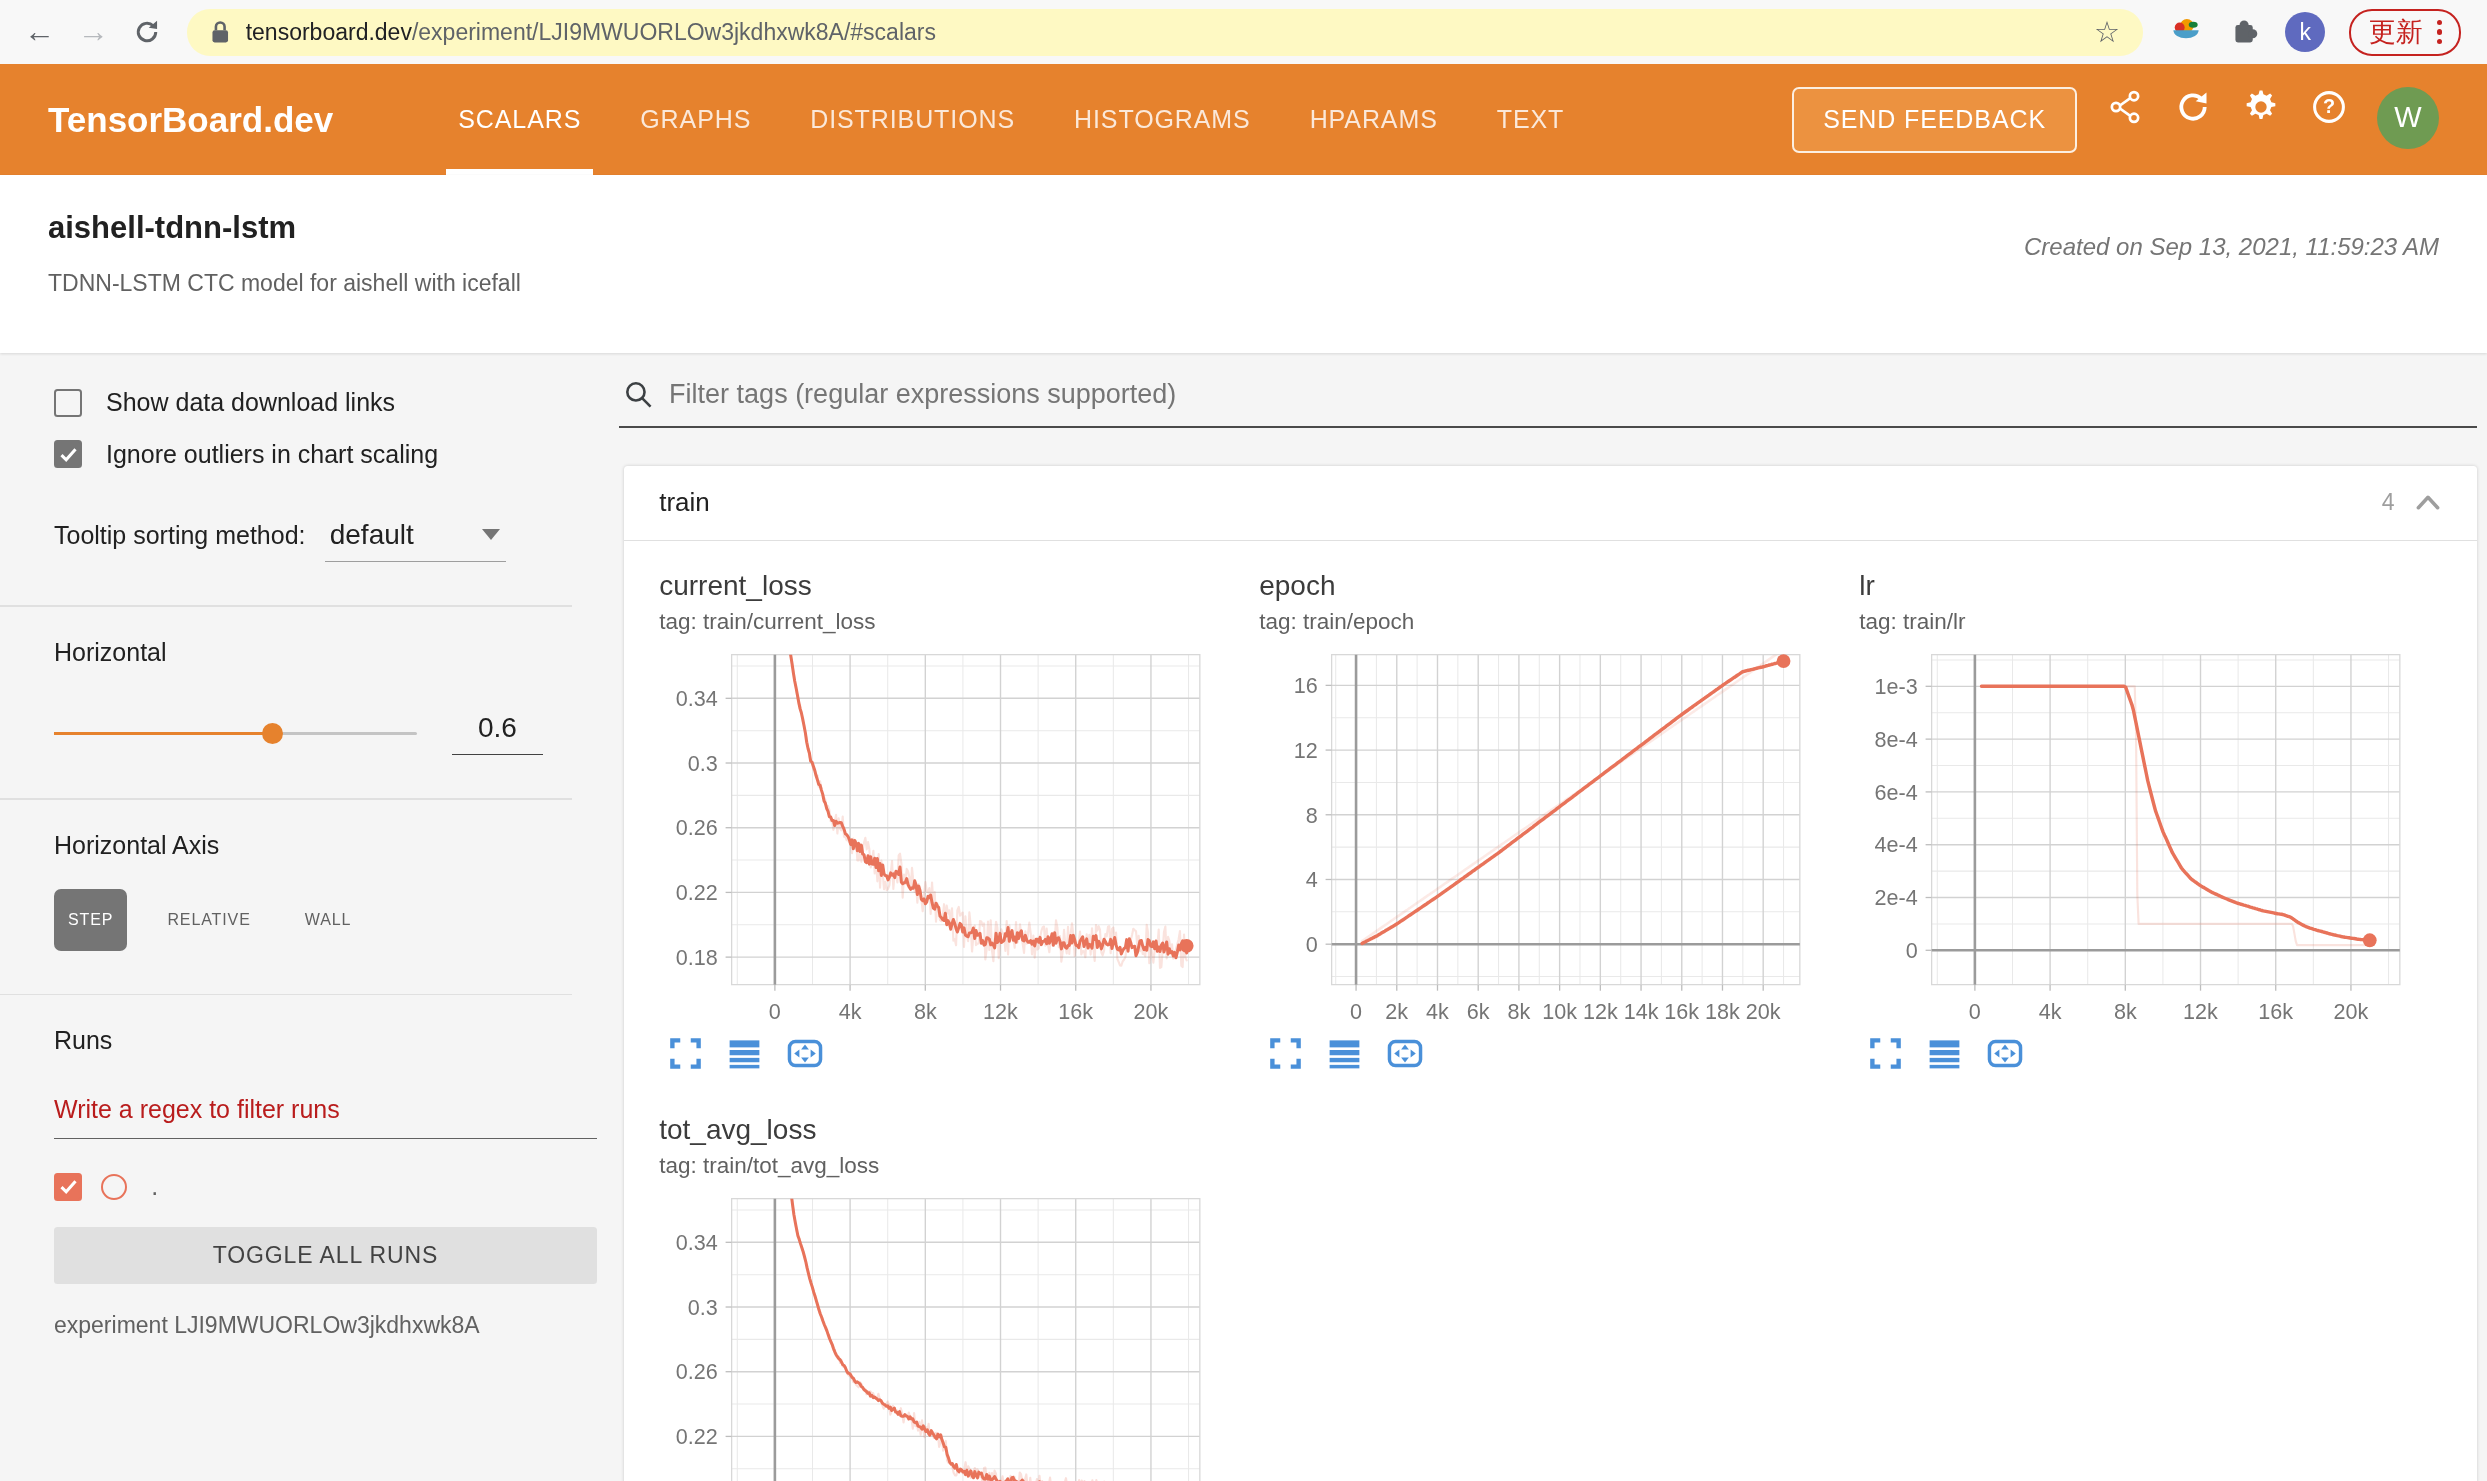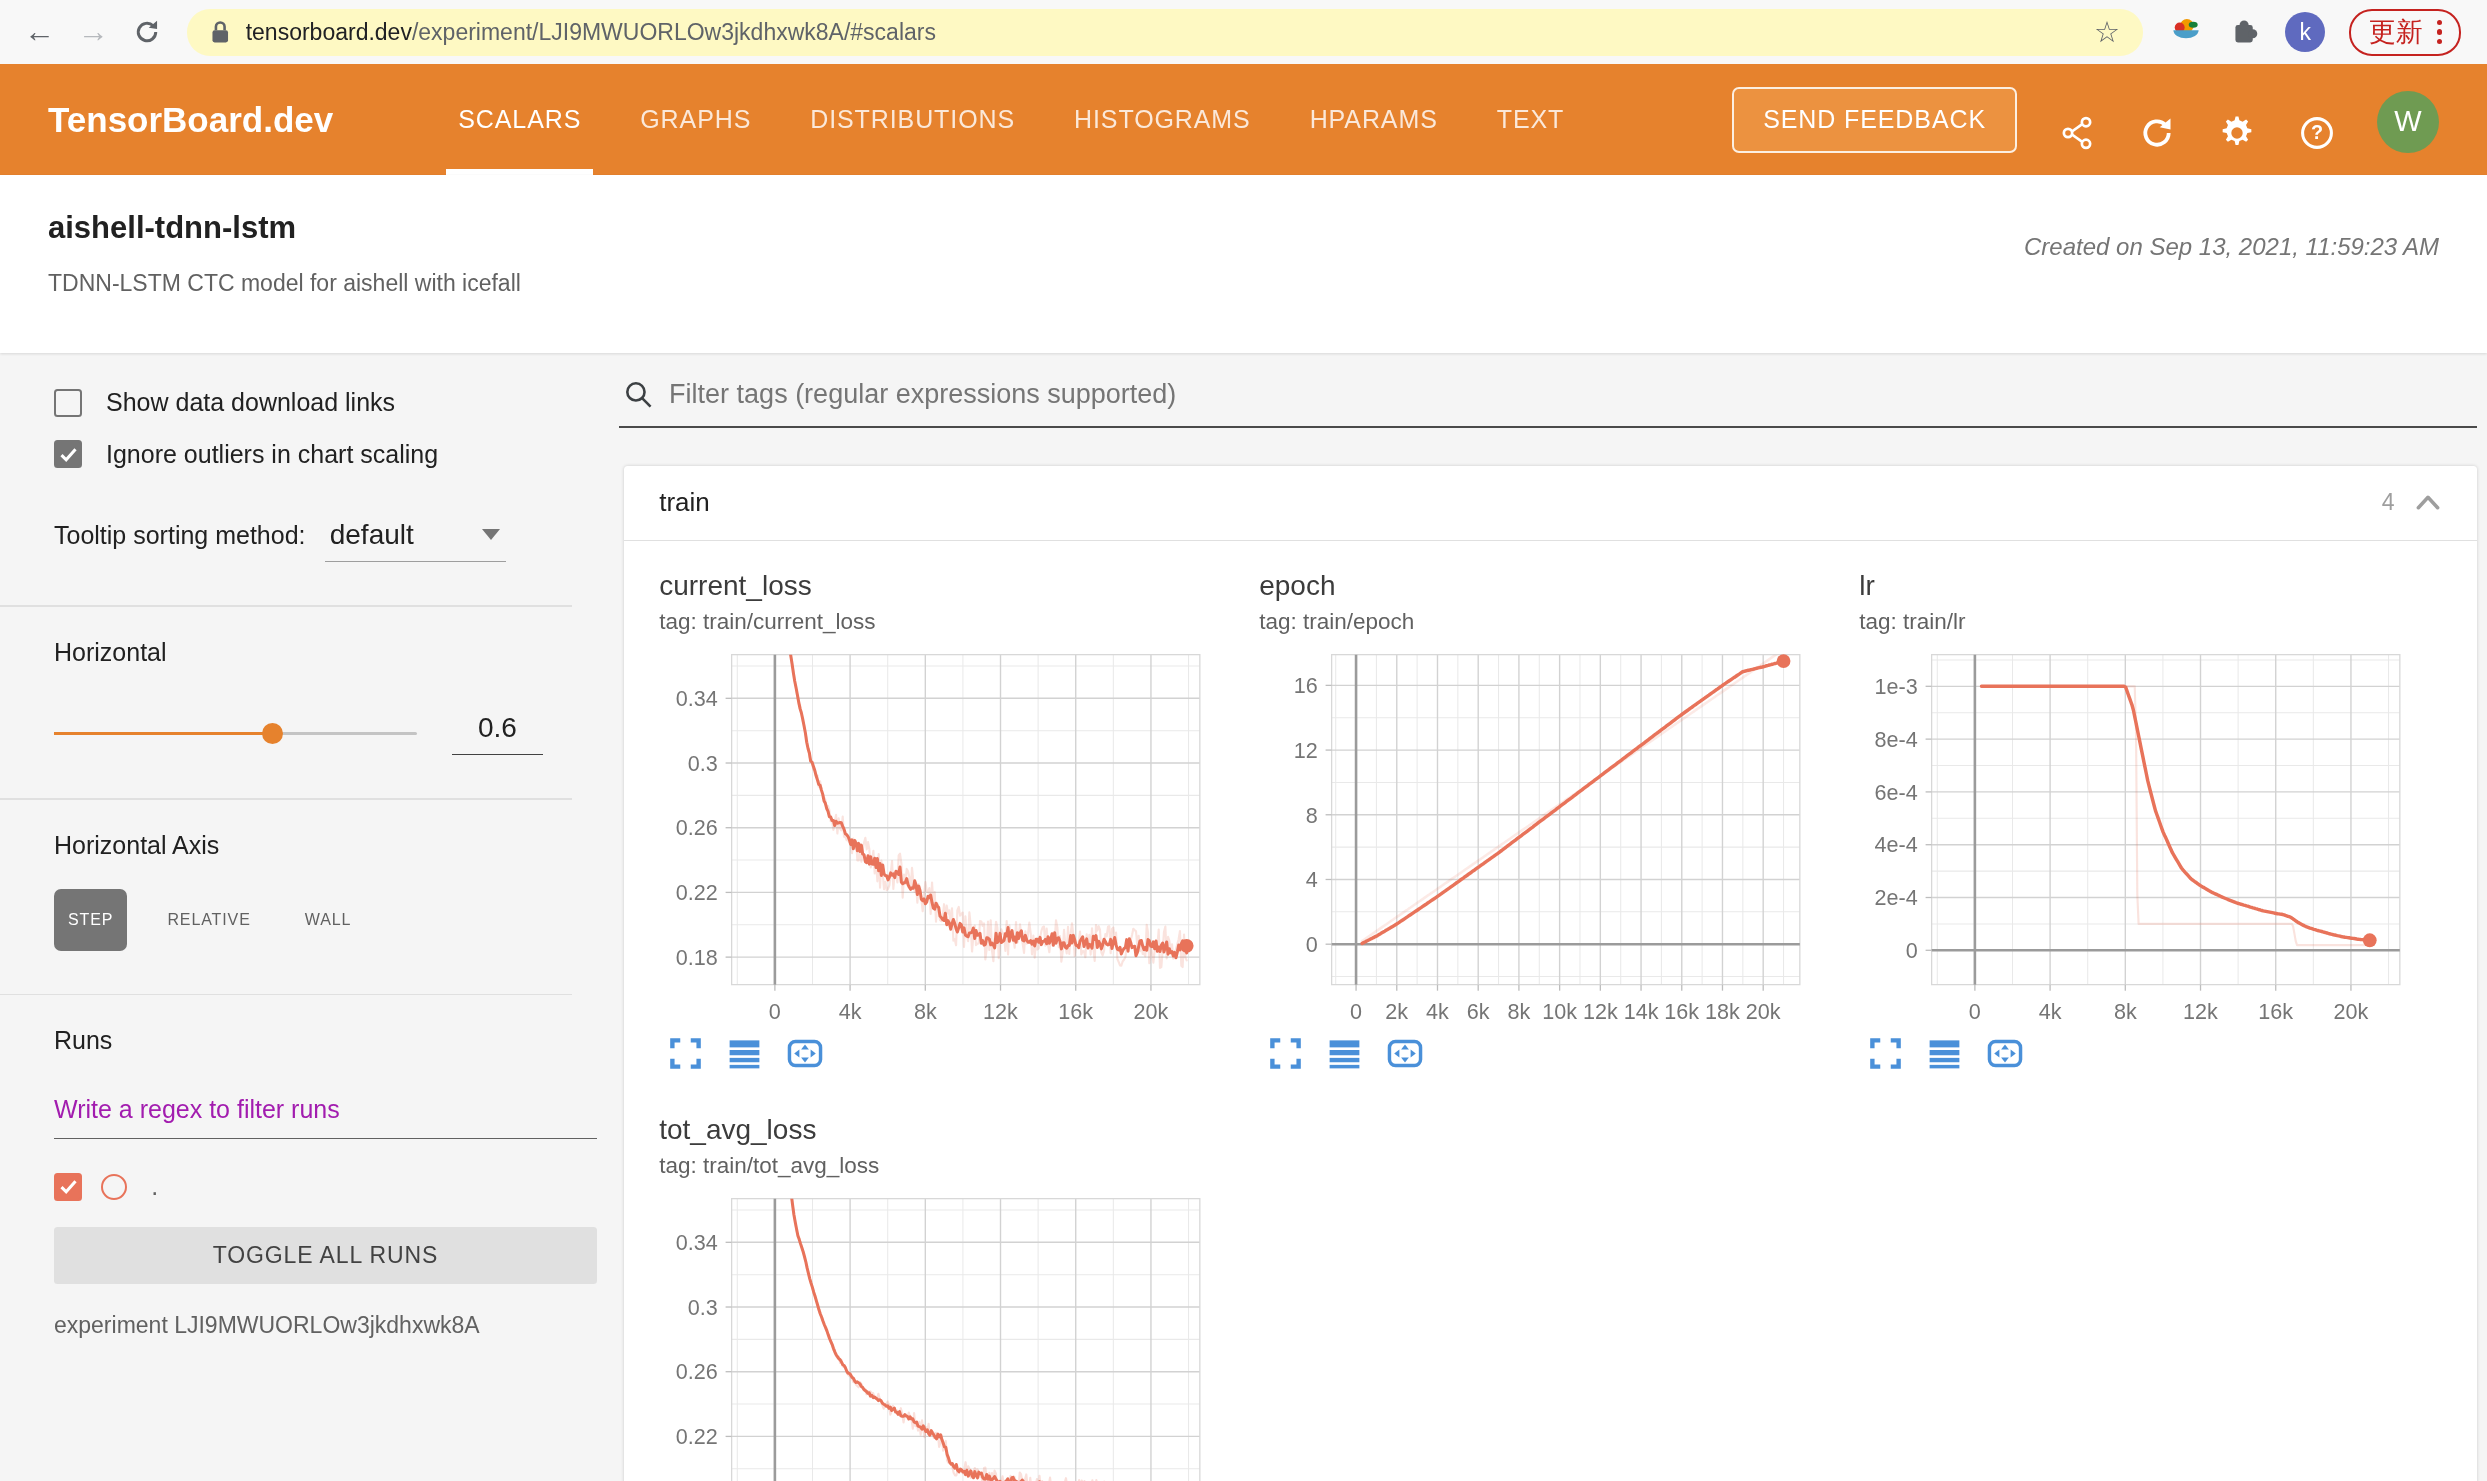--- a/index.html
+++ b/index.html
@@ -29,21 +29,21 @@
   
   .tb-header { height:111px; background:#e6822d; display:flex; align-items:center;
     padding:0 48px; color:#fff; }
   .brand { font-size:35px; font-weight:bold; }
   .tb-nav { display:flex; gap:59px; margin-left:125px; align-self:stretch; align-items:center; }
   .tb-tab { font-size:25px; letter-spacing:0.9px; color:rgba(255,255,255,.82); height:100%;
     display:flex; align-items:center; position:relative; cursor:pointer; }
   .tb-tab.active { color:#fff; }
   .tb-tab.active::after { content:""; position:absolute; left:-12px; right:-12px; bottom:0;
     height:6px; background:#fff; }
-  .tb-right { margin-left:auto; display:flex; align-items:flex-end; gap:40px; }
+  .tb-right { margin-left:auto; display:flex; align-items:flex-start; gap:28px; }
   .feedback-btn { height:66px; border:2.6px solid rgba(255,255,255,.85); background:#ec9240;
     color:#fff; border-radius:7px; font-size:25px; letter-spacing:0.9px; padding:0 29px;
     display:flex; align-items:center; }
   .hdr-icon { width:40px; height:40px; display:flex; align-items:center; justify-content:center; }
   .avatar-w { width:62px; height:62px; border-radius:50%; background:#6f9b52; color:#fff;
     font-size:29px; display:flex; align-items:center; justify-content:center; }
 
   
   .exp-bar { background:#fff; padding:35px 48px 56px; position:relative;
     box-shadow:0 0.9px 2.6px rgba(0,0,0,.12); }
@@ -77,21 +77,21 @@
   .slider { position:relative; width:363px; height:3.5px; background:#c4c4c4; border-radius:1.7px; }
   .slider .fill { position:absolute; left:0; top:0; height:3.5px; width:218px; background:#e6822d; }
   .slider .thumb { position:absolute; left:208px; top:-8.6px; width:21px; height:21px;
     border-radius:50%; background:#e6822d; }
   .slider-value { font-size:28px; color:#212121; border-bottom:1.7px solid #424242;
     padding:0 26px 10.4px; }
   .axis-row { display:flex; align-items:center; gap:26px; margin-top:29px; }
   .axis-btn { font-size:16px; letter-spacing:0.9px; color:#616161; padding:0 14px; height:62px;
     display:flex; align-items:center; border-radius:7px; }
   .axis-btn.active { background:#757575; color:#fff; }
-  .regex-input { margin-top:40px; font-size:25px; color:#a21caf; border-bottom:1.7px solid #616161;
+  .regex-input { margin-top:40px; font-size:25px; color:#b91c1c; border-bottom:1.7px solid #616161;
     padding-bottom:14px; width:543px; }
   .run-row { display:flex; align-items:center; gap:19px; margin-top:33px; }
   .run-circle { width:26px; height:26px; border:2.6px solid #e8735a; border-radius:50%; }
   .run-name { font-size:25px; color:#616161; margin-left:5.2px; }
   .toggle-btn { margin-top:26px; width:543px; height:57px; background:#e0e0e0; border-radius:3.5px;
     font-size:23px; letter-spacing:0.9px; color:#424242; display:flex; align-items:center;
     justify-content:center; }
   .exp-line { margin-top:28px; font-size:23px; color:#616161; }
 
   

